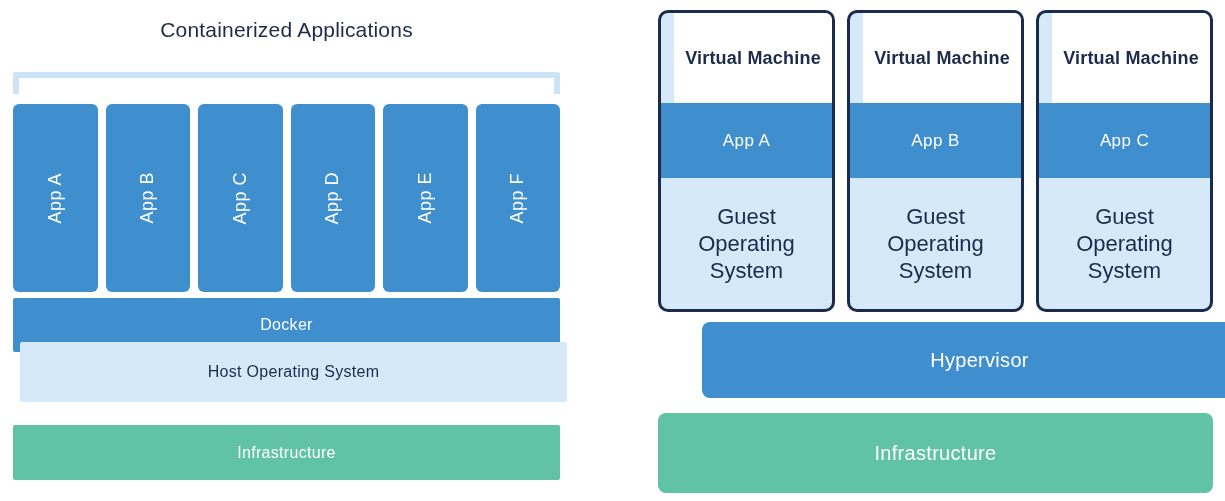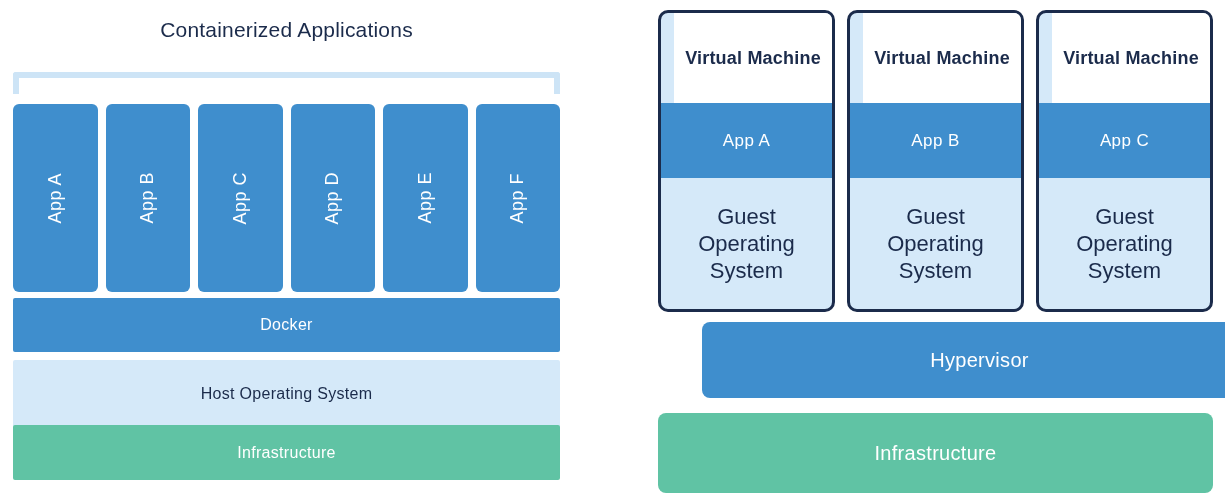--- a/index.html
+++ b/index.html
@@ -43,21 +43,21 @@
   .app-col .vtext{
     writing-mode:vertical-rl;transform:rotate(180deg);
     color:#fff;font-size:18px;letter-spacing:.5px;
   }
   .layer{
     position:absolute;left:0;width:547px;border-radius:2px;
     display:flex;align-items:center;justify-content:center;
     font-size:16px;letter-spacing:.3px;
   }
   .layer-docker{top:298px;height:54px;background:var(--blue);color:#fff;}
-  .layer-hostos{top:360px;height:68px;background:var(--light-blue);color:var(--navy);}
+  .layer-hostos{top:342px;height:60px;background:var(--light-blue);color:var(--navy);margin-left:7px;}
   .layer-infra-left{top:425px;height:55px;background:var(--green);color:#fff;}
 
   
   .right-section{position:absolute;left:658px;top:0;width:555px;height:501px;}
   .vm-row{
     position:absolute;top:10px;left:0;width:555px;height:302px;
     display:flex;gap:12px;
   }
   .vm-box{
     flex:1;border:3px solid var(--navy);border-radius:10px;

